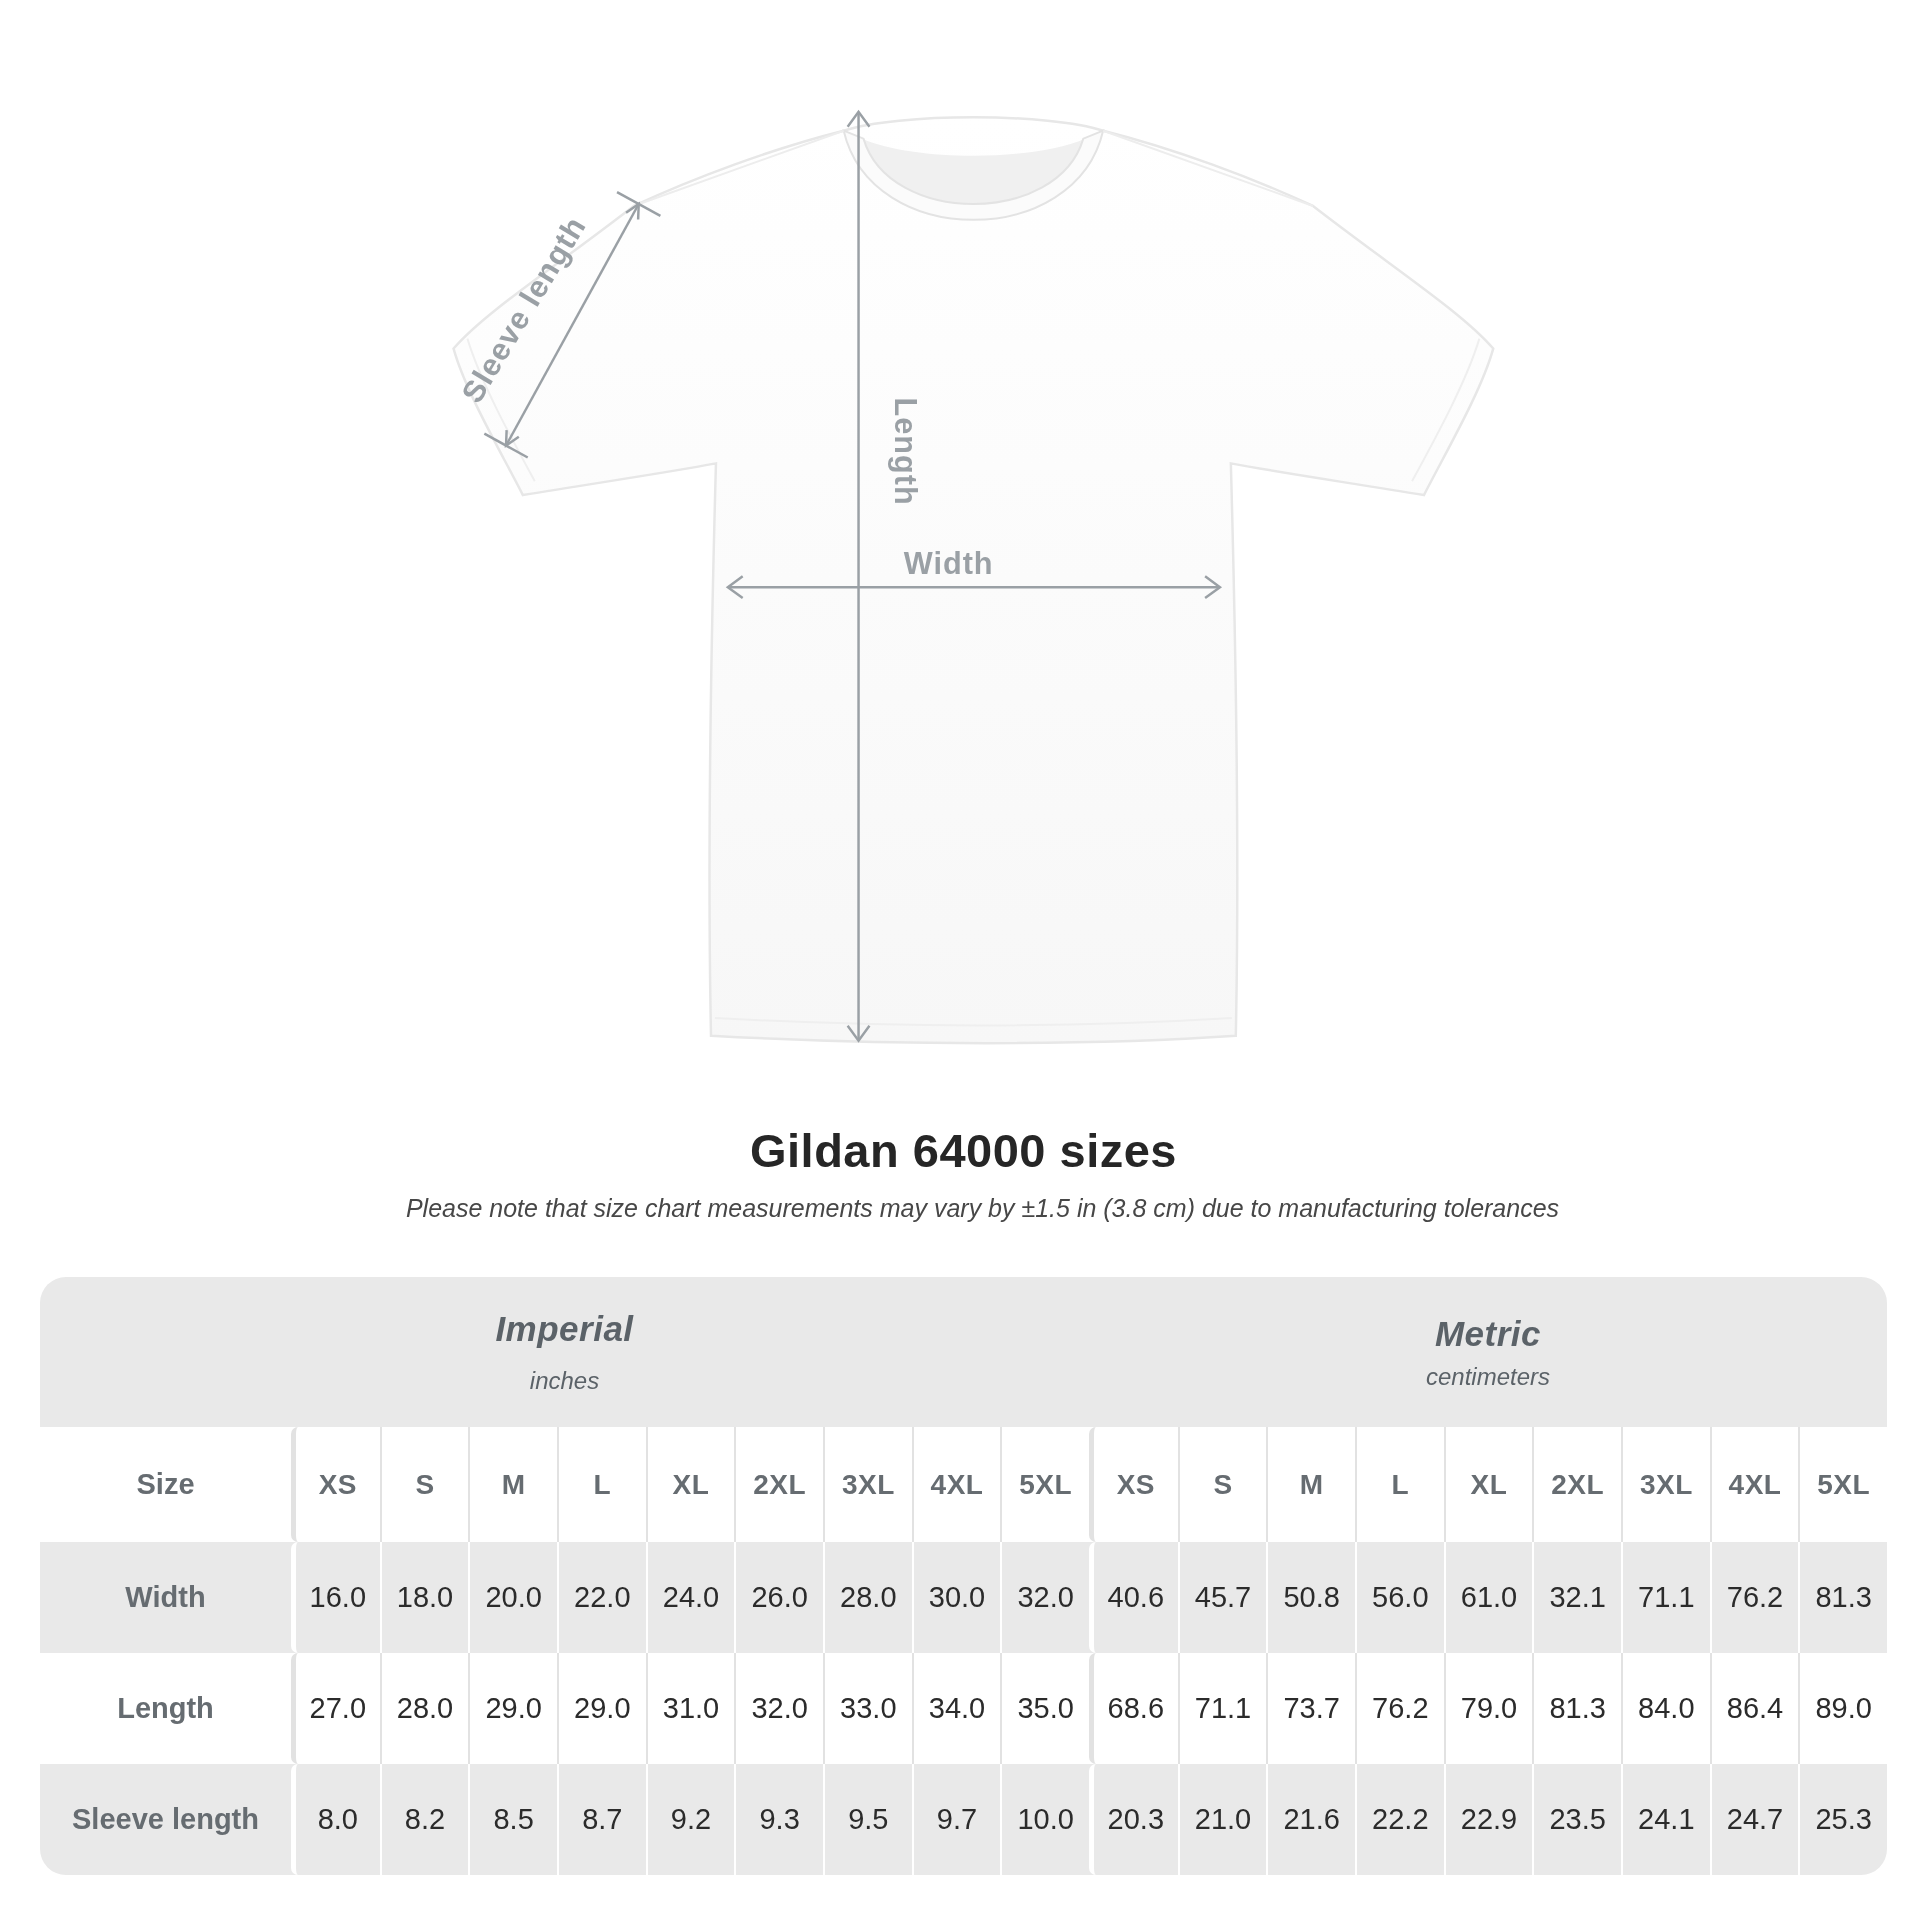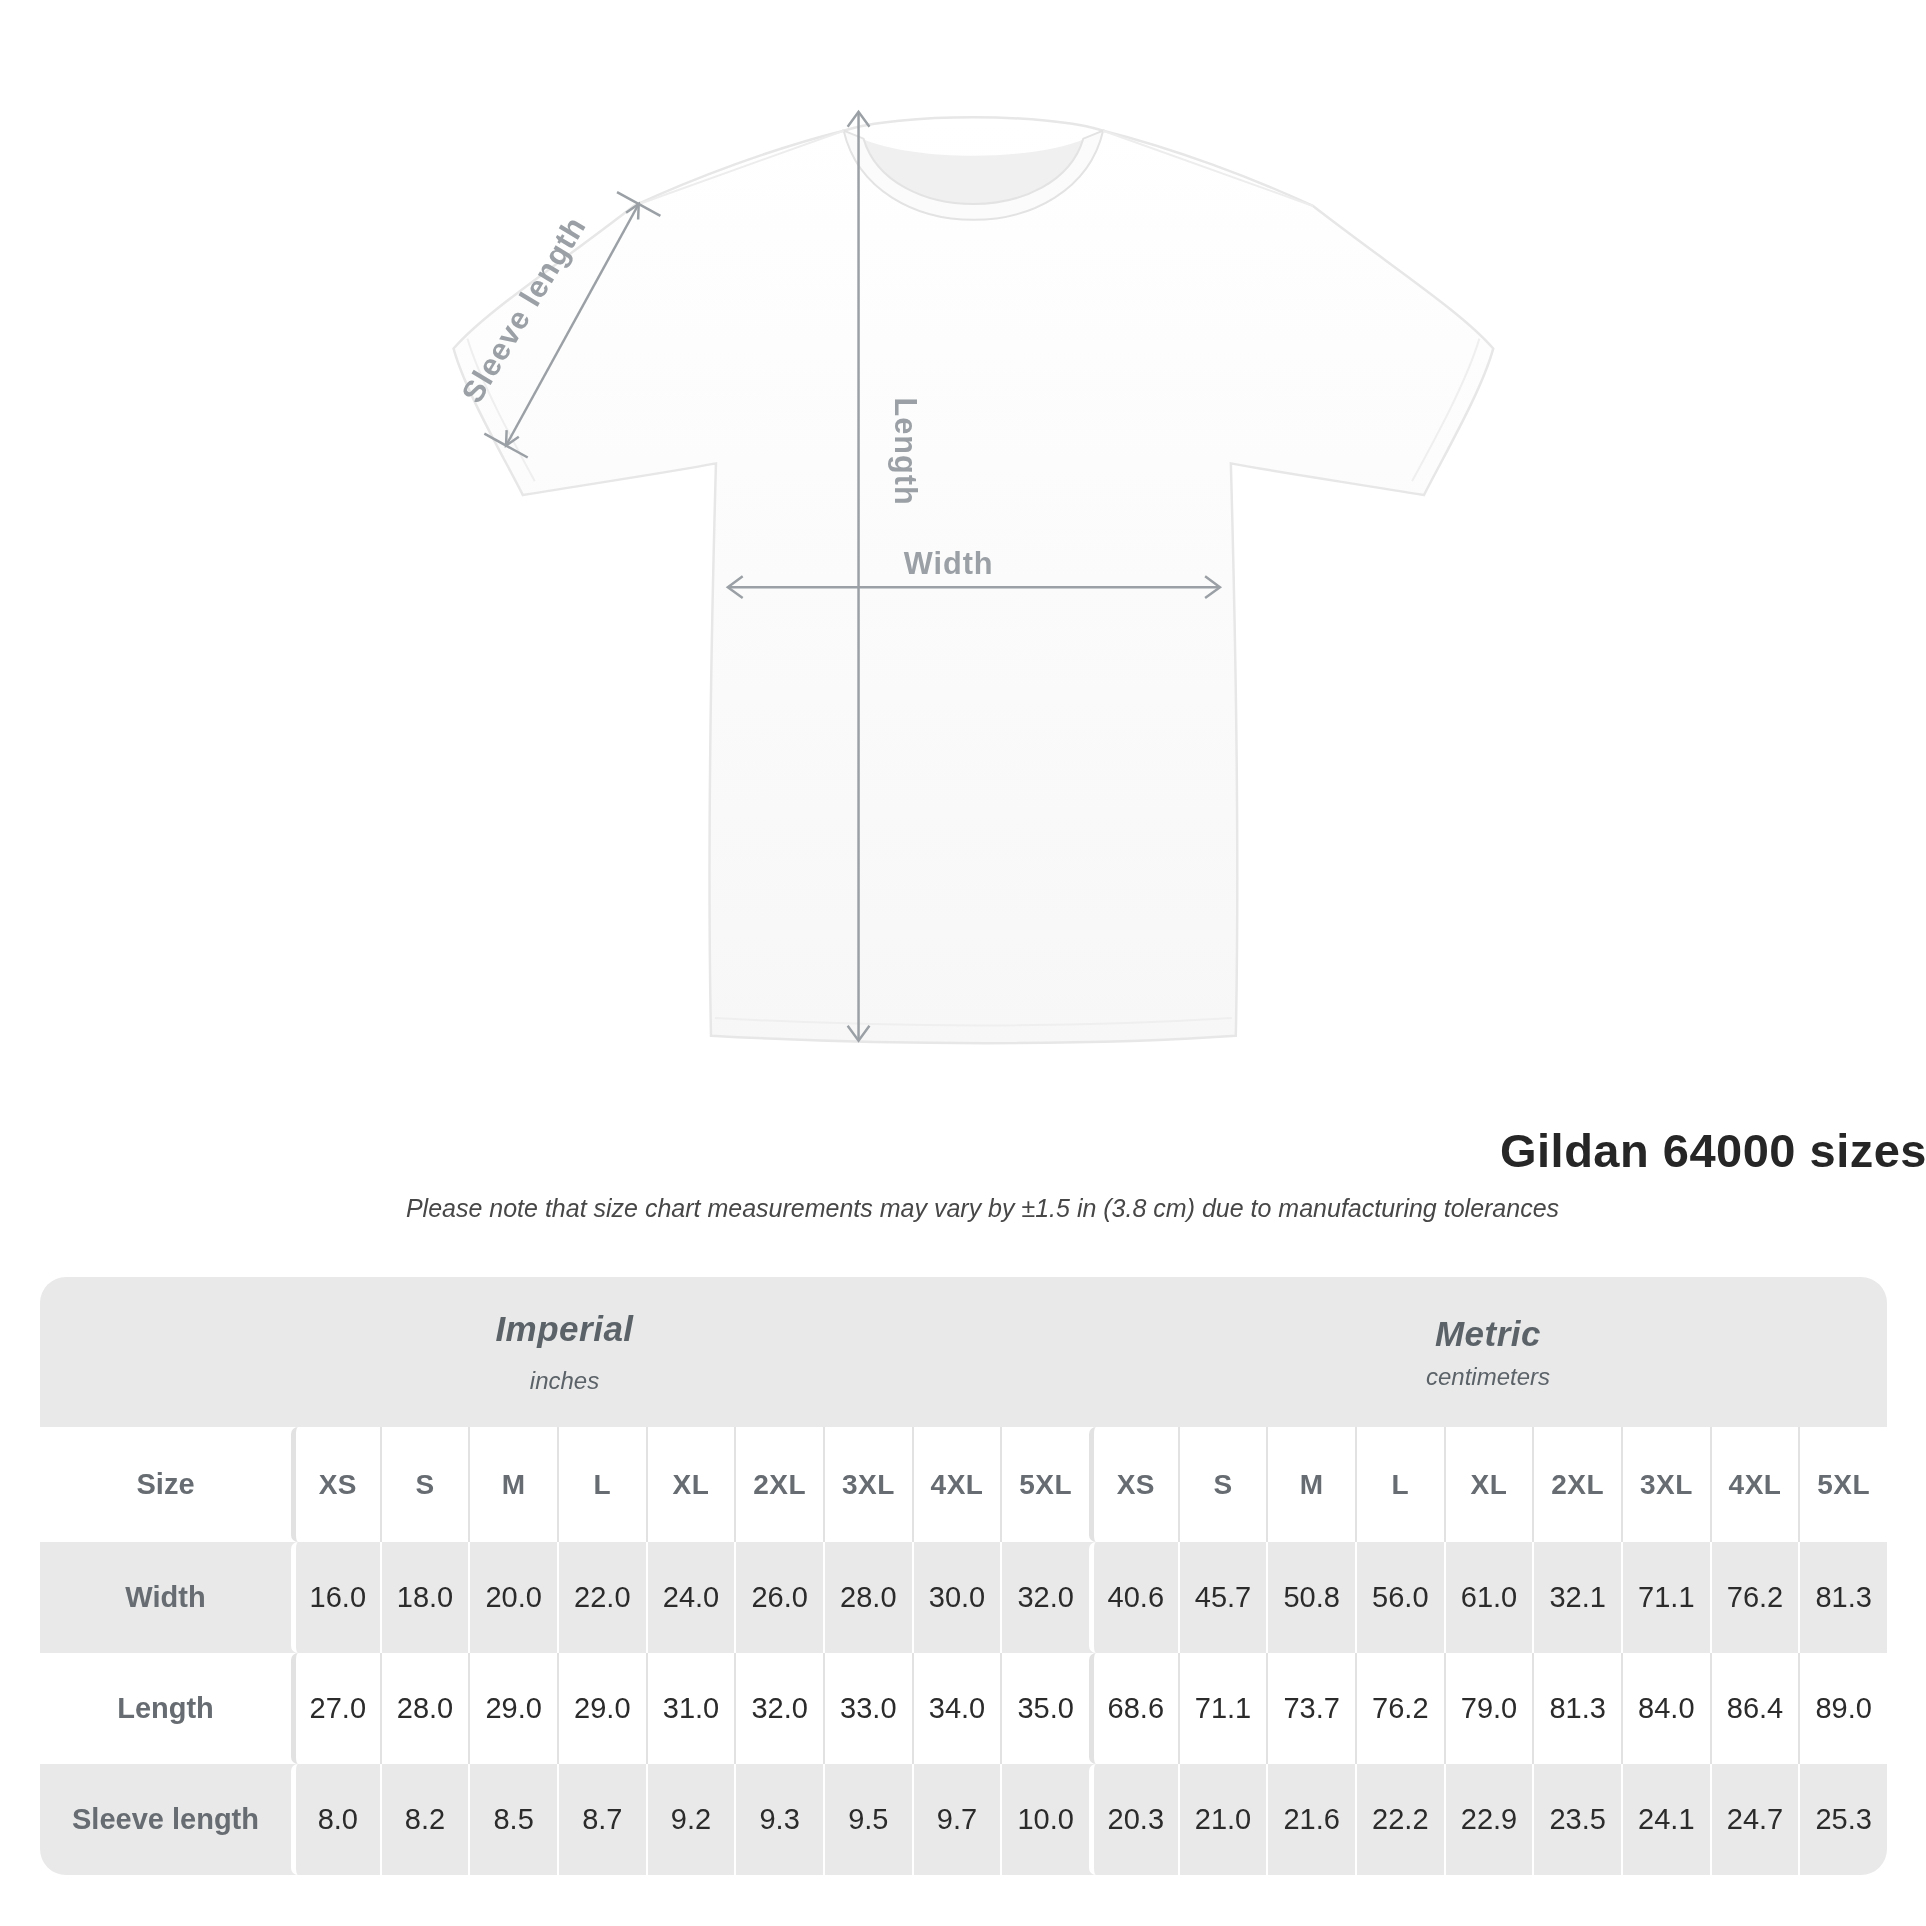--- a/index.html
+++ b/index.html
@@ -3,21 +3,21 @@
 <meta charset="utf-8">
 <style>
   html,body{margin:0;padding:0;background:#ffffff;}
   body{width:1927px;height:1927px;position:relative;font-family:"Liberation Sans",sans-serif;overflow:hidden;}
 
   
   .diagram-wrap{position:absolute;top:0;left:0;width:1927px;height:1109px;}
   .dim-text{font-family:"Liberation Sans",sans-serif;font-size:31px;font-weight:bold;fill:#9aa0a5;letter-spacing:1px;}
 
   
-  .page-title{position:absolute;top:1123px;left:0;width:100%;text-align:right;
+  .page-title{position:absolute;top:1123px;left:0;width:100%;text-align:center;
     font-size:47px;font-weight:bold;color:#262626;letter-spacing:0.5px;}
   .page-note{position:absolute;top:1194px;left:0;width:100%;text-align:center;
     font-size:25px;font-style:italic;color:#474747;margin-left:19px;}
 
   
   .size-table{position:absolute;top:1277px;left:40px;width:1847px;border-radius:26px;overflow:hidden;background:#ffffff;}
 
   .band{display:grid;grid-template-columns:251px repeat(18,1fr);height:150px;background:#e9e9e9;}
   .band-cell{display:flex;flex-direction:column;align-items:center;justify-content:center;gap:9px;}
   .band-cell.imperial{grid-column:1/11;gap:18px;}

